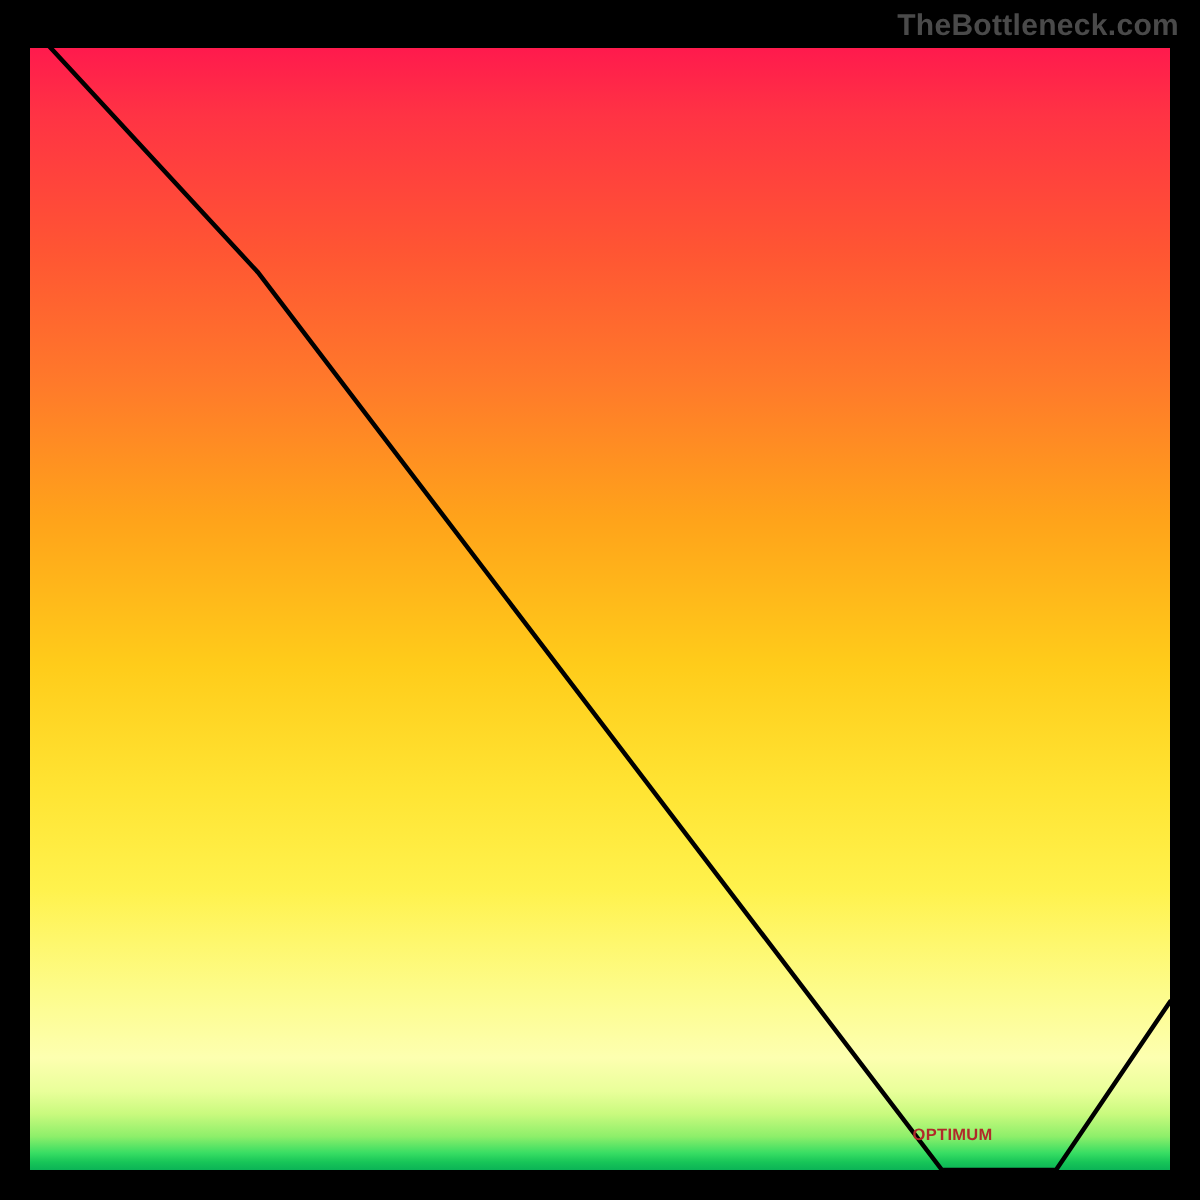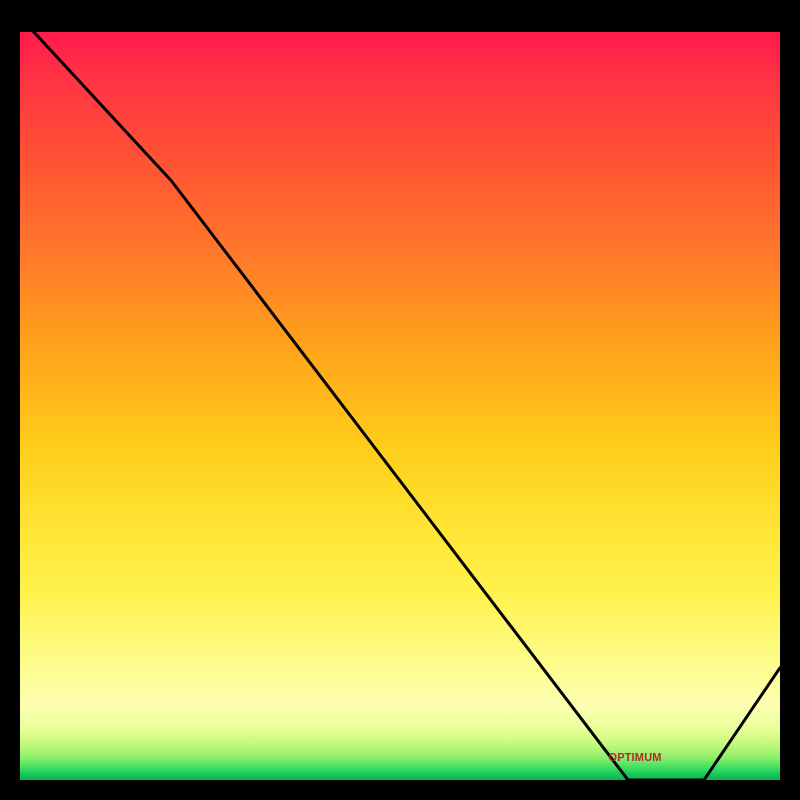--- a/index.html
+++ b/index.html
@@ -80,20 +80,21 @@
     font-size: 11px;
     font-weight: 700;
     letter-spacing: 0.2px;
     user-select: none;
   }
 </style>
 </head>
 <body>
 
 <div class="wrap">
+  <div class="watermark">TheBottleneck.com</div>
 
   <div class="frame">
     <div class="plot">
       <div class="gradient-bg"></div>
 
       <svg class="line-svg" viewBox="0 0 760 748" preserveAspectRatio="none">
         <path id="curve-path" fill="none" stroke="#000" stroke-width="3" stroke-linejoin="round" stroke-linecap="round" d="M0.0 -15.0 L152.0 149.6 L608.0 748.0 L684.0 748.0 L760.0 635.8"></path>
       </svg>
 
       <div class="opt-label" id="opt-label" style="left: 588.4px; top: 719.04px;">OPTIMUM</div>

